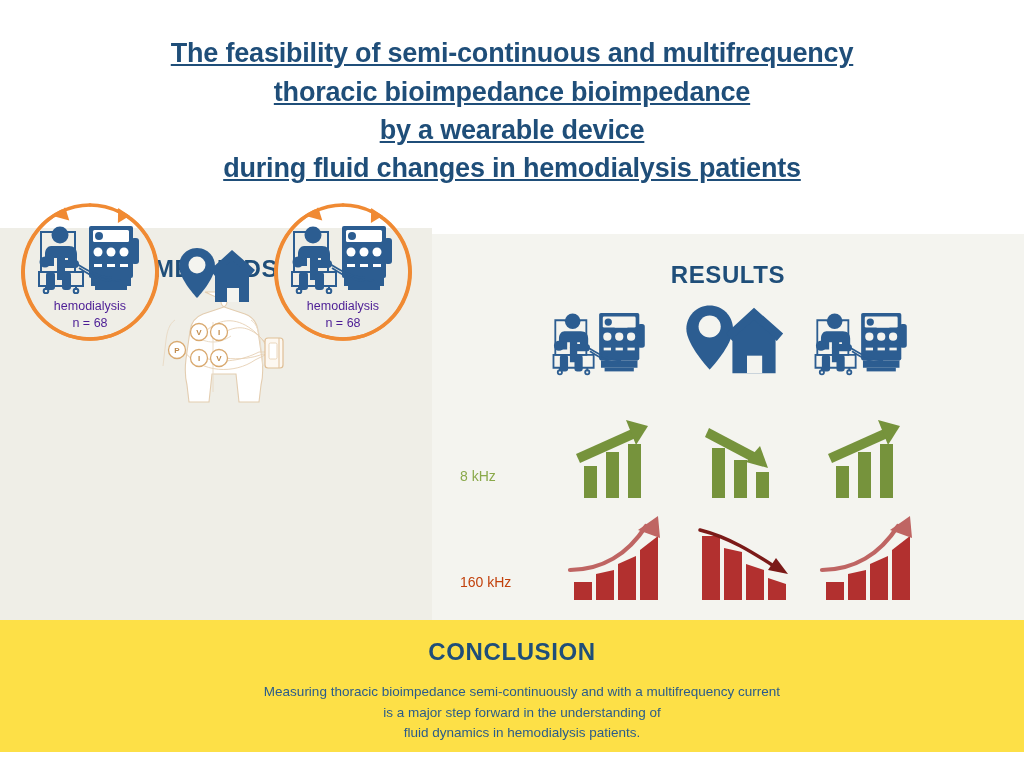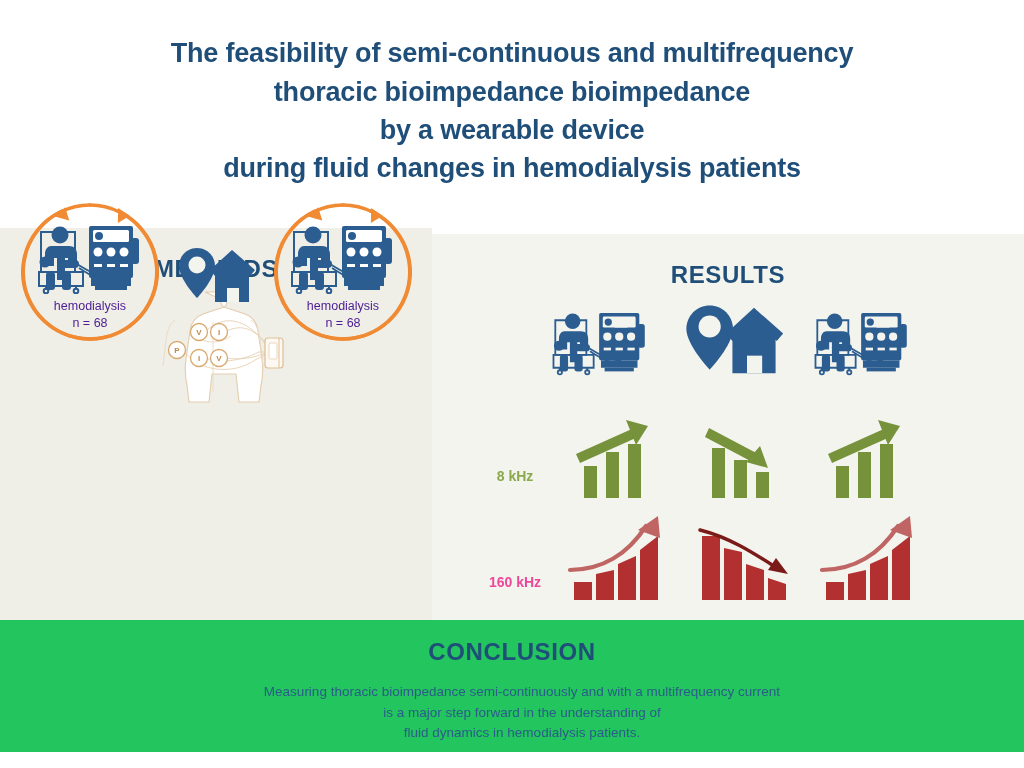--- a/index.html
+++ b/index.html
@@ -32,21 +32,21 @@
   }
   .title {
     text-align: center;
     color: #1f4e79;
     font-size: 27px;
     font-weight: bold;
     line-height: 1.42;
     letter-spacing: -0.2px;
     padding-bottom: 6px;
   }
-  .title-line { display: block; white-space: nowrap; }
+  .title-line { display: block; white-space: nowrap; text-decoration: underline; }
 
   
   .panels {
     position: absolute;
     left: 0; top: 228px;
     width: 1024px; height: 392px;
   }
   .panel-methods {
     position: absolute;
     left: 0; top: 0;
@@ -134,42 +134,42 @@
     position: absolute;
     left: 432px;
     width: 592px; height: 92px;
   }
   .freq-row.green { top: 420px; }
   .freq-row.red   { top: 512px; }
   .freq-label {
     position: absolute;
     left: 28px;
     width: 110px;
-    text-align: center;
+    text-align: left;
     font-size: 14px;
-    font-weight: bold;
+    font-weight: normal;
   }
   .freq-row.green .freq-label { top: 48px; color: #8aa94a; }
-  .freq-row.red   .freq-label { top: 62px; color: #ec4899; }
+  .freq-row.red   .freq-label { top: 62px; color: #c2410c; }
   .chart-icon {
     position: absolute;
     top: 0;
     width: 120px; height: 92px;
   }
   .chart-icon.c1 { left: 130px; }
   .chart-icon.c2 { left: 258px; }
   .chart-icon.c3 { left: 382px; }
   .chart-icon svg { display: block; }
 
   
   .conclusion {
     position: absolute;
     left: 0; top: 620px;
     width: 1024px; height: 132px;
-    background: #22c55e;
+    background: #fde047;
   }
   .conclusion-head {
     position: absolute;
     top: 18px; width: 100%;
     text-align: center;
     color: #1f4e79;
     font-size: 24px;
     font-weight: bold;
     letter-spacing: 0.6px;
   }

